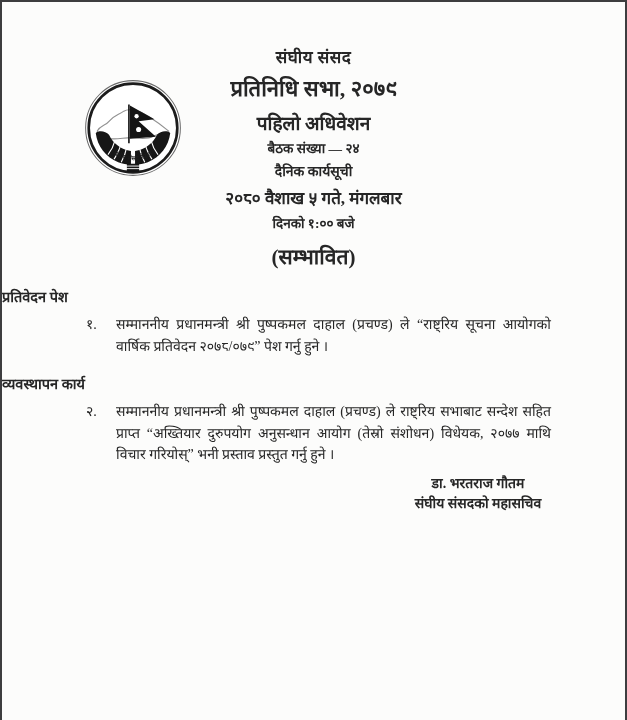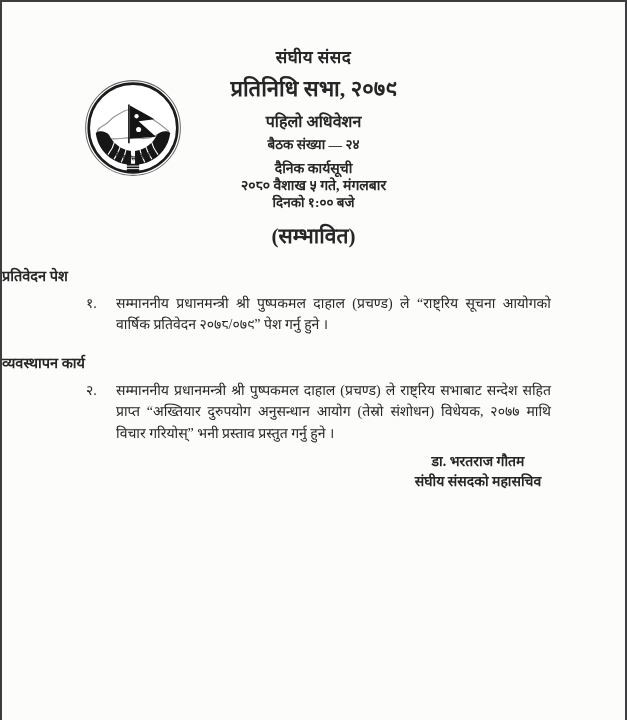--- a/index.html
+++ b/index.html
@@ -27,25 +27,25 @@
     width: 98px;
     height: 98px;
   }
   .header {
     padding-top: 45px;
     text-align: center;
     line-height: 1.25;
   }
   .h-org       { font-size: 17px;   font-weight: 600; letter-spacing: 0.5px; }
   .h-assembly  { font-size: 22px;   font-weight: 700; margin-top: 7px; }
-  .h-session   { font-size: 16px; font-weight: 600; margin-top: 9px; text-align: center; }
+  .h-session   { font-size: 19px; font-weight: 600; margin-top: 9px; text-align: center; }
   .h-meeting   { font-size: 13.5px; font-weight: 600; margin-top: 5px; }
   .h-title     { font-size: 14px;   font-weight: 700; margin-top: 6px; }
-  .h-date      { font-size: 14px; font-weight: 600; }
-  .h-time      { font-size: 13.5px; font-weight: 600; }
+  .h-date      { font-size: 17px; font-weight: 600; margin-top: 7px; }
+  .h-time      { font-size: 13.5px; font-weight: 600; margin-top: 7px; }
   .h-tentative { font-size: 21px;   font-weight: 700; margin-top: 11px; }
   .section-heading {
     text-align: left;
     font-size: 14.5px;
     font-weight: 700;
     margin-top: 16px;
   }
   .agenda-item {
     display: flex;
     margin: 8px 74px 0 84px;

